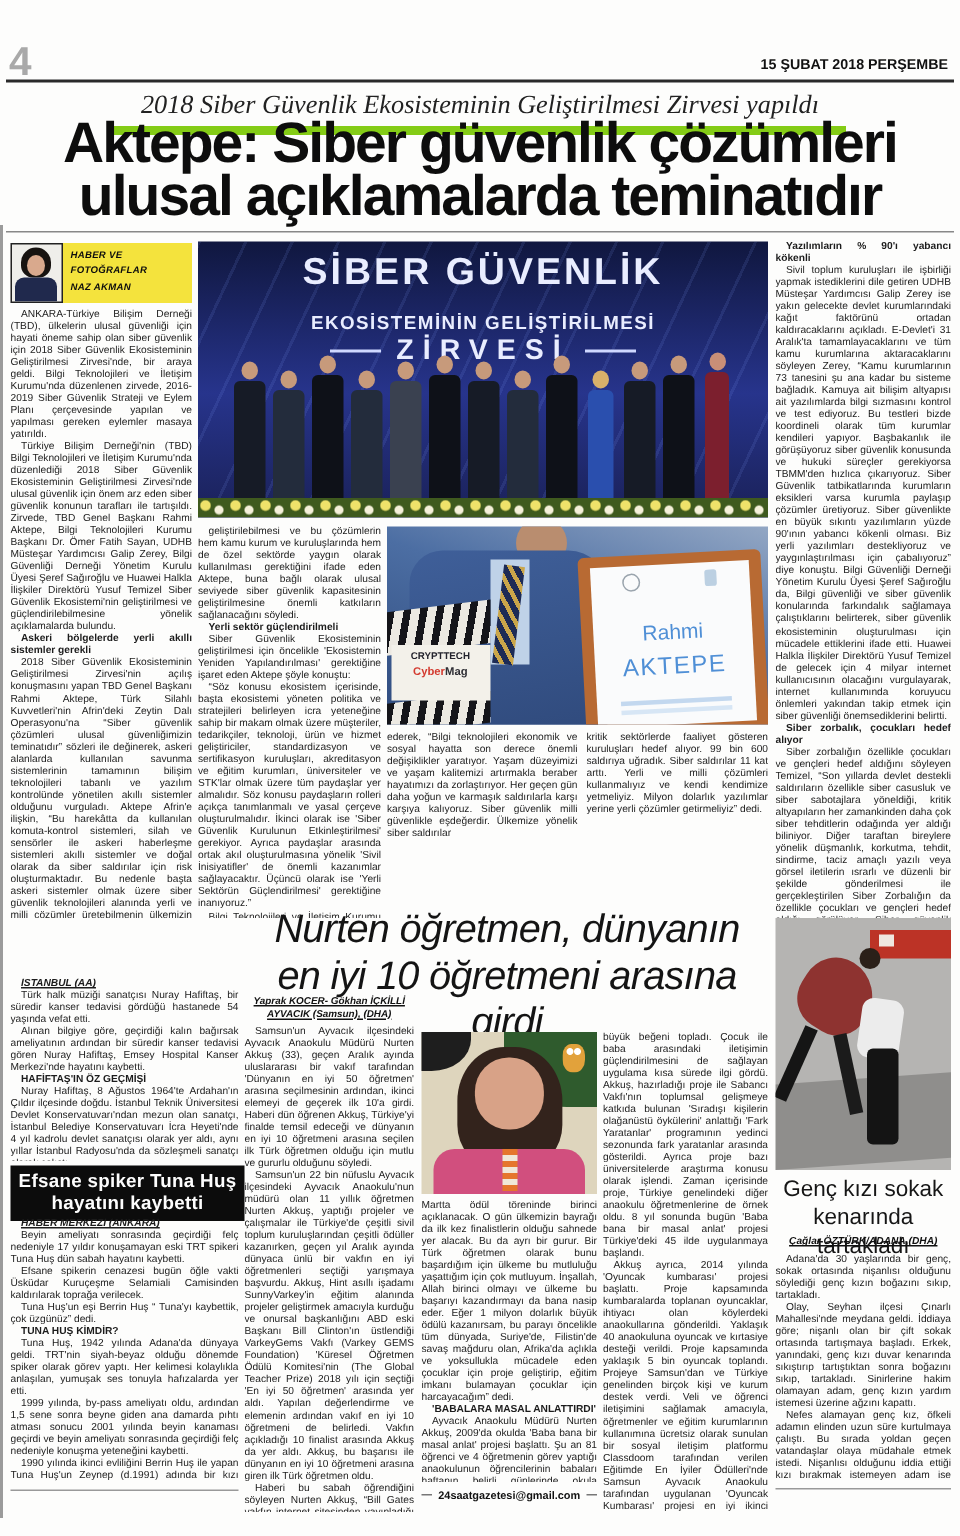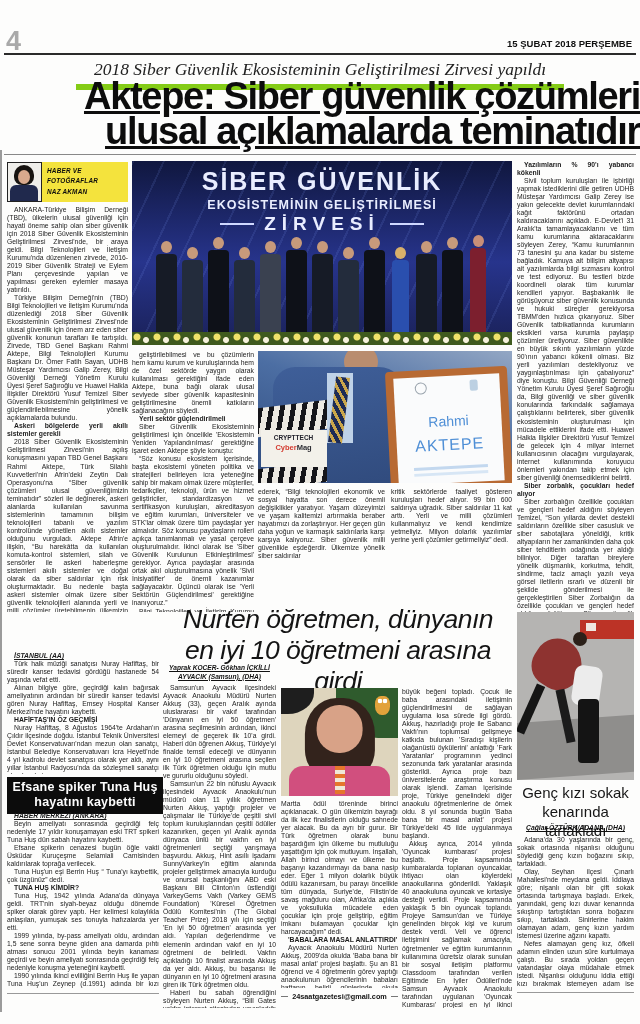--- a/index.html
+++ b/index.html
@@ -9,22 +9,22 @@
   
   .pagenum{left:6px;top:26px;font-size:27px;font-weight:bold;color:#a9a9a9;}
   .masthead{left:0;top:33px;width:100%;text-align:center;font-size:15px;font-weight:bold;letter-spacing:.5px;}
   .masthead .gray{color:#9b9b9b;}
   .masthead .black{color:#111;}
   .dateline-top{right:8px;top:38px;font-size:9.5px;font-weight:bold;margin-left:32px;}
   .header-rule{left:4px;right:4px;top:53px;border-top:2px solid #2a2a2a;}
   .kicker-wrap{left:0;top:59px;width:100%;text-align:center;}
   .kicker{display:inline-block;font-family:"Liberation Serif",serif;font-style:italic;font-size:17.5px;
           color:#222;border-bottom:6px solid #84cc16;padding:0 18px 4px;}
-  .main-headline{left:0;top:79px;width:100%;text-align:right;font-size:38px;font-weight:bold;
-                 letter-spacing:-1.3px;line-height:.93;color:#0d0d0d;text-decoration:underline;}
+  .main-headline{left:0;top:79px;width:100%;text-align:center;font-size:38px;font-weight:bold;
+                 letter-spacing:-1.3px;line-height:.93;color:#0d0d0d;}
   .headline-rule{left:4px;right:4px;top:154px;border-top:1px solid #888;}
   .scan-edge{left:0;top:150px;width:2px;height:862px;background:#4a4a4a;opacity:.55;}
   
   .col{overflow:hidden;font-size:6.8px;line-height:1.18;text-align:justify;color:#1c1c1c;}
   .col p{margin:0;text-indent:7px;}
   .col .subhead{font-weight:bold;text-indent:7px;}
   .dl{font-weight:bold;font-style:italic;text-decoration:underline;text-indent:7px;}
   
   .byline-box{left:7px;top:162px;width:121px;height:40px;display:flex;align-items:stretch;}
   .avatar{width:33px;height:38px;background:#efeeea;border:1px solid #222;position:relative;flex:none;overflow:hidden;}
@@ -39,21 +39,21 @@
   .colC{left:258px;top:488px;width:127px;height:124px;}
   .colD{left:391px;top:488px;width:121px;height:124px;}
   .colE{left:517px;top:161px;width:117px;height:451px;}
   
   .summit{left:132px;top:161px;width:380px;height:184px;
      background:linear-gradient(180deg,#10173f,#27348c 55%,#1a2158);overflow:hidden;}
   .summit::before{content:"";position:absolute;inset:0;
      background:repeating-linear-gradient(115deg,rgba(130,160,255,.12) 0 2px,transparent 2px 28px);}
   .summit-banner{position:absolute;left:0;top:6px;width:100%;text-align:center;color:#e9edff;}
   .sb1{font-size:25px;font-weight:bold;letter-spacing:2px;}
-  .sb2{font-size:12.5px;font-weight:bold;letter-spacing:1px;margin-top:2px;}
+  .sb2{font-size:12.5px;font-weight:bold;letter-spacing:1px;margin-top:12px;}
   .sb3{font-size:19px;font-weight:bold;letter-spacing:6px;margin-top:1px;display:flex;align-items:center;justify-content:center;gap:10px;}
   .dash{display:inline-block;width:34px;height:2px;background:#cfd8ff;}
   .summit-people{position:absolute;left:0;bottom:13px;width:100%;display:flex;justify-content:center;align-items:flex-end;}
   .person{width:24px;margin:0 1px;flex:none;}
   .person .head{width:11px;height:12px;border-radius:50%;background:#c79a7b;margin:0 auto;}
   .person .body{width:21px;height:78px;background:#161b26;margin:1px auto 0;border-radius:4px 4px 0 0;}
   .person:nth-child(2n) .body{background:#232c3c;height:72px;}
   .person:nth-child(3n) .body{background:#0e1118;height:82px;}
   .person:nth-child(5) .body{background:#3a4150;}
   .person:nth-child(10) .head{background:#d9b06a;}

